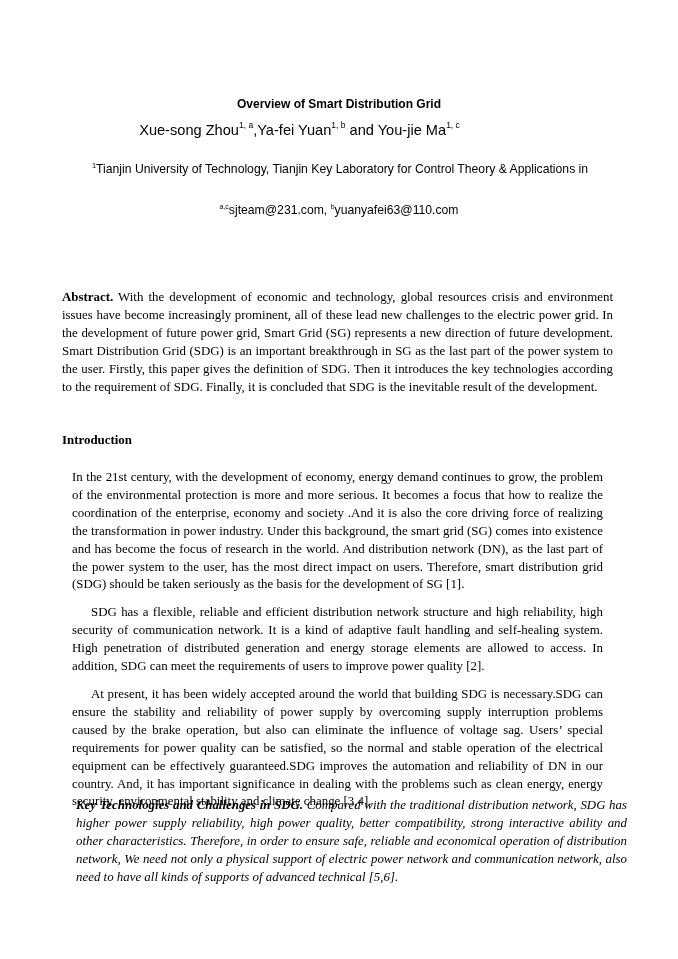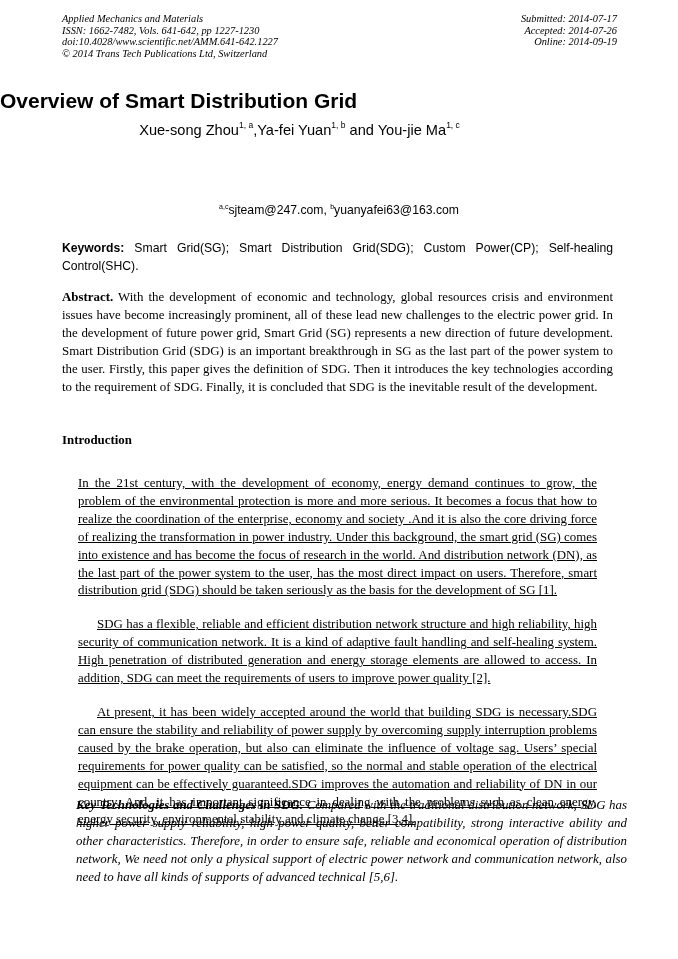--- a/index.html
+++ b/index.html
@@ -1,66 +1,55 @@
 <!DOCTYPE html>
 <html><head>
 <meta charset="utf-8">
 <style>
   html, body { margin:0; padding:0; background:#ffffff; }
   body { width:678px; height:959px; position:relative; overflow:hidden; color:#000; }
   .page { position:absolute; left:0; top:0; width:678px; height:959px; }
   .hdr-left { position:absolute; left:62px; top:13px; font-family:"Liberation Serif", serif; font-style:italic; font-size:10.4px; line-height:11.6px; }
   .hdr-right { position:absolute; right:61px; top:13px; text-align:right; font-family:"Liberation Serif", serif; font-style:italic; font-size:10.4px; line-height:11.6px; }
   .hdr-left div, .hdr-right div { white-space:nowrap; }
-  .title { position:absolute; left:0; width:678px; top:89px; font-family:"Liberation Sans", sans-serif; font-weight:bold; font-size:21px; }
+  .title { position:absolute; left:0; width:678px; top:97px; text-align:center; font-family:"Liberation Sans", sans-serif; font-weight:bold; font-size:12px; }
   .authors { position:absolute; left:0; width:599px; top:122px; text-align:center; font-family:"Liberation Sans", sans-serif; font-size:14.6px; }
   .authors sup { font-size:8.5px; vertical-align:7px; line-height:0; }
   .affil { position:absolute; left:62px; width:556px; top:160px; text-align:center; font-family:"Liberation Sans", sans-serif; font-size:12.2px; line-height:19px; }
   .affil sup { font-size:7.5px; vertical-align:5px; line-height:0; }
   .emails { position:absolute; left:0; width:678px; top:203px; text-align:center; font-family:"Liberation Sans", sans-serif; font-size:12.2px; }
   .emails sup { font-size:7px; vertical-align:5px; line-height:0; }
   .keywords { position:absolute; left:62px; width:551px; top:240px; font-family:"Liberation Sans", sans-serif; font-size:12.2px; line-height:17.5px; text-align:justify; }
   .keywords b { font-weight:bold; }
   .body-text { font-family:"Liberation Serif", serif; font-size:12.9px; line-height:17.9px; text-align:justify; }
   .abstract { position:absolute; left:62px; width:551px; top:289px;font-family:Liberation Serif, serif; }
   .intro-h { position:absolute; left:62px; top:433px; font-family:Liberation Serif, serif; font-weight:bold; font-size:12.9px; }
   .intro { position:absolute; left:62px; width:551px; top:459px; }
-  .intro p { margin:16px;text-decoration:underline; }
+  .intro p { margin:10px; }
   .intro p.indent { text-indent:19px; }
   .keytech { position:absolute; left:76px; width:551px; top:797px;font-style:italic; }
   .lead { font-weight:bold; }
 </style>
 </head>
 <body>
 
 <div class="page">
 
-  <div class="hdr-left">
-    <div>Applied Mechanics and Materials</div>
-    <div>ISSN: 1662-7482, Vols. 641-642, pp 1227-1230</div>
-    <div>doi:10.4028/www.scientific.net/AMM.641-642.1227</div>
-    <div>© 2014 Trans Tech Publications Ltd, Switzerland</div>
-  </div>
 
-  <div class="hdr-right">
-    <div>Submitted: 2014-07-17</div>
-    <div>Accepted: 2014-07-26</div>
-    <div>Online: 2014-09-19</div>
-  </div>
 
   <div class="title">Overview of Smart Distribution Grid</div>
 
   <div class="authors"><span>Xue-song Zhou</span><sup>1, a</sup><span>,</span><span>Ya-fei Yuan</span><sup>1, b</sup><span style="white-space:pre"> and </span><span>You-jie Ma</span><sup>1, c</sup></div>
 
   <div class="affil">
+    <div><sup>1</sup><span>Tianjin University of Technology, Tianjin Key Laboratory for Control Theory &amp; Applications in</span></div>
   </div>
 
-  <div class="emails"><sup>a,c</sup><span>sjteam@247.com</span><span style="white-space:pre">, </span><sup>b</sup><span>yuanyafei63@163.com</span></div>
+  <div class="emails"><sup>a,c</sup><span>sjteam@231.com</span><span style="white-space:pre">, </span><sup>b</sup><span>yuanyafei63@110.com</span></div>
 
-  <div class="keywords"><b>Keywords:</b> <span>Smart Grid(SG); Smart Distribution Grid(SDG); Custom Power(CP); Self-healing Control(SHC).</span></div>
 
   <div class="abstract body-text"><span class="lead">Abstract.</span> <span>With the development of economic and technology, global resources crisis and environment issues have become increasingly prominent, all of these lead new challenges to the electric power grid. In the development of future power grid, Smart Grid (SG) represents a new direction of future development. Smart Distribution Grid (SDG) is an important breakthrough in SG as the last part of the power system to the user. Firstly, this paper gives the definition of SDG. Then it introduces the key technologies according to the requirement of SDG. Finally, it is concluded that SDG is the inevitable result of the development.</span></div>
 
   <div class="intro-h">Introduction</div>
 
   <div class="intro body-text">
     <p>In the 21st century, with the development of economy, energy demand continues to grow, the problem of the environmental protection is more and more serious. It becomes a focus that how to realize the coordination of the enterprise, economy and society .And it is also the core driving force of realizing the transformation in power industry. Under this background, the smart grid (SG) comes into existence and has become the focus of research in the world. And distribution network (DN), as the last part of the power system to the user, has the most direct impact on users. Therefore, smart distribution grid (SDG) should be taken seriously as the basis for the development of SG [1].</p>
     <p class="indent">SDG has a flexible, reliable and efficient distribution network structure and high reliability, high security of communication network. It is a kind of adaptive fault handling and self-healing system. High penetration of distributed generation and energy storage elements are allowed to access. In addition, SDG can meet the requirements of users to improve power quality [2].</p>
     <p class="indent">At present, it has been widely accepted around the world that building SDG is necessary.SDG can ensure the stability and reliability of power supply by overcoming supply interruption problems caused by the brake operation, but also can eliminate the influence of voltage sag. Users’ special requirements for power quality can be satisfied, so the normal and stable operation of the electrical equipment can be effectively guaranteed.SDG improves the automation and reliability of DN in our country. And, it has important significance in dealing with the problems such as clean energy, energy security, environmental stability and climate change [3,4].</p>
   </div>

